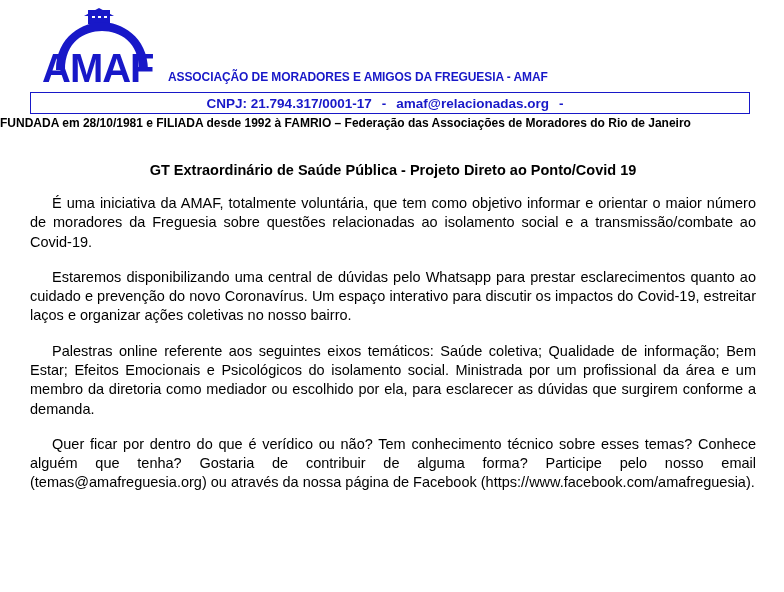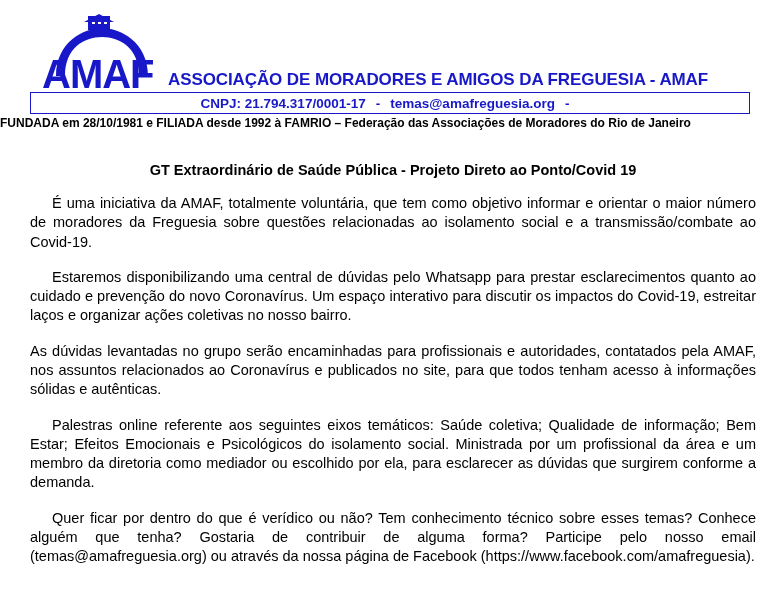--- a/index.html
+++ b/index.html
@@ -22,32 +22,32 @@
   }
 
   
   .header {
     position: relative;
     height: 132px;
   }
   .logo {
     position: absolute;
     left: 36px;
-    top: 14px;
+    top: 8px;
     width: 132px;
     height: 82px;
   }
   .logo svg { display: block; }
 
   .org-title {
     position: absolute;
     left: 168px;
     top: 70px;
     width: 600px;
-    font-size: 17px;
+    font-size: 12px;
     font-weight: bold;
     color: #1818c8;
     letter-spacing: -0.1px;
     white-space: nowrap;
   }
 
   .contact-bar {
     position: absolute;
     left: 30px;
     top: 92px;
@@ -129,30 +129,29 @@
           <text x="6" y="74" font-family="Liberation Sans, sans-serif" font-size="40" font-weight="bold" fill="#1818c8" letter-spacing="-1">AMAF</text>
         </g>
       </svg>
     </div>
 
     <div class="org-title">ASSOCIAÇÃO DE MORADORES E AMIGOS DA FREGUESIA - AMAF</div>
 
     <div class="contact-bar">
       <span>CNPJ: 21.794.317/0001-17</span>
       <span class="contact-sep">-</span>
-      <span>temas@amafreguesia.org</span>
+      <span>amaf@relacionadas.org</span>
       <span class="contact-sep">-</span>
     </div>
 
     <div class="founded">FUNDADA em 28/10/1981 e FILIADA desde 1992 à FAMRIO – Federação das Associações de Moradores do Rio de Janeiro</div>
   </div>
 
   <div class="content">
     <div class="doc-title">GT Extraordinário de Saúde Pública - Projeto Direto ao Ponto/Covid 19</div>
 
     <p class="para">É uma iniciativa da AMAF, totalmente voluntária, que tem como objetivo informar e orientar o maior número de moradores da Freguesia sobre questões relacionadas ao isolamento social e a transmissão/combate ao Covid-19.</p>
     <p class="para">Estaremos disponibilizando uma central de dúvidas pelo Whatsapp para prestar esclarecimentos quanto ao cuidado e prevenção do novo Coronavírus. Um espaço interativo para discutir os impactos do Covid-19,  estreitar laços e organizar ações coletivas no nosso bairro.</p>
-    <p class="para no-indent">As dúvidas levantadas no grupo serão encaminhadas para profissionais e autoridades, contatados pela AMAF,  nos assuntos relacionados ao Coronavírus e publicados no site, para que todos tenham acesso à informações sólidas e autênticas.</p>
     <p class="para">Palestras online referente aos seguintes eixos temáticos: Saúde coletiva; Qualidade de informação; Bem Estar; Efeitos Emocionais e Psicológicos do isolamento social. Ministrada por um profissional da área e um membro da diretoria como mediador ou escolhido por ela, para esclarecer as dúvidas que surgirem conforme a demanda.</p>
     <p class="para">Quer ficar por dentro do que é verídico ou não? Tem conhecimento técnico sobre esses temas? Conhece alguém que tenha? Gostaria de contribuir de alguma forma? Participe pelo nosso email (temas@amafreguesia.org) ou através da nossa página de Facebook (https://www.facebook.com/amafreguesia).</p>
   </div>
 
 </div>
 
 </body></html>

